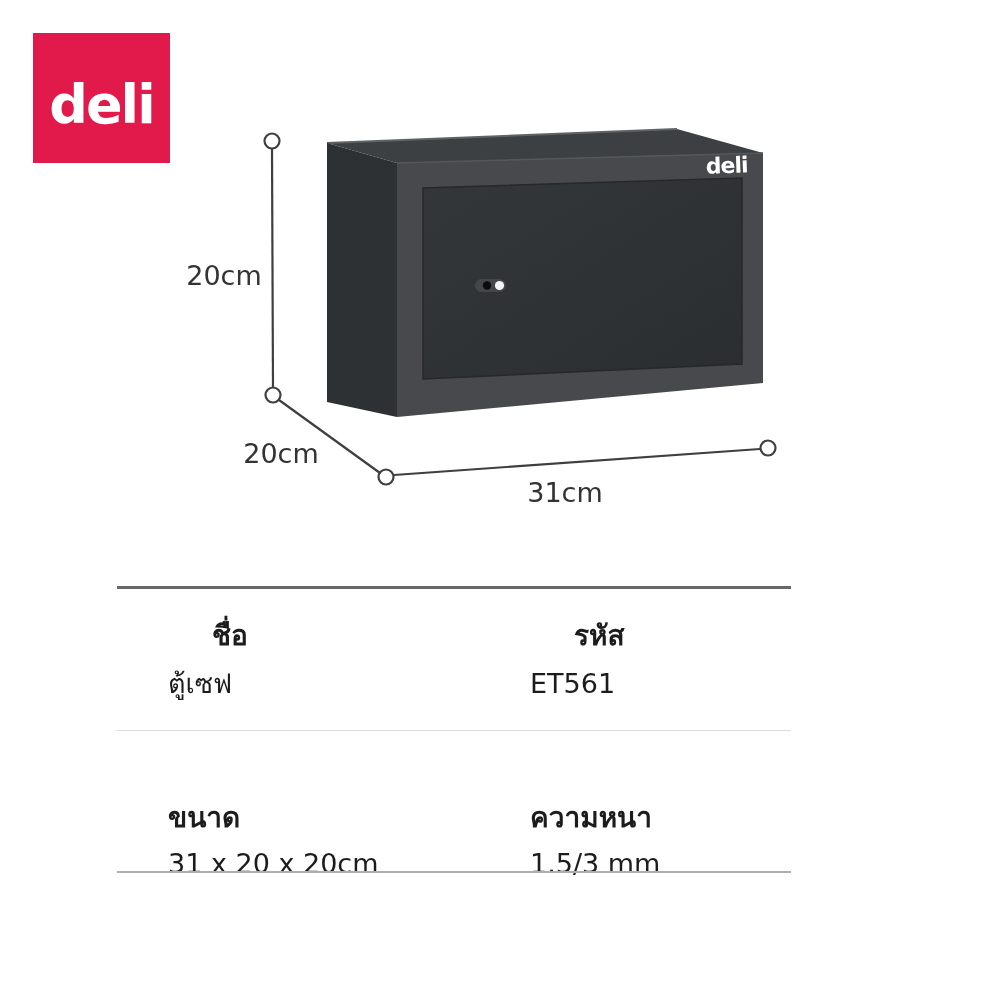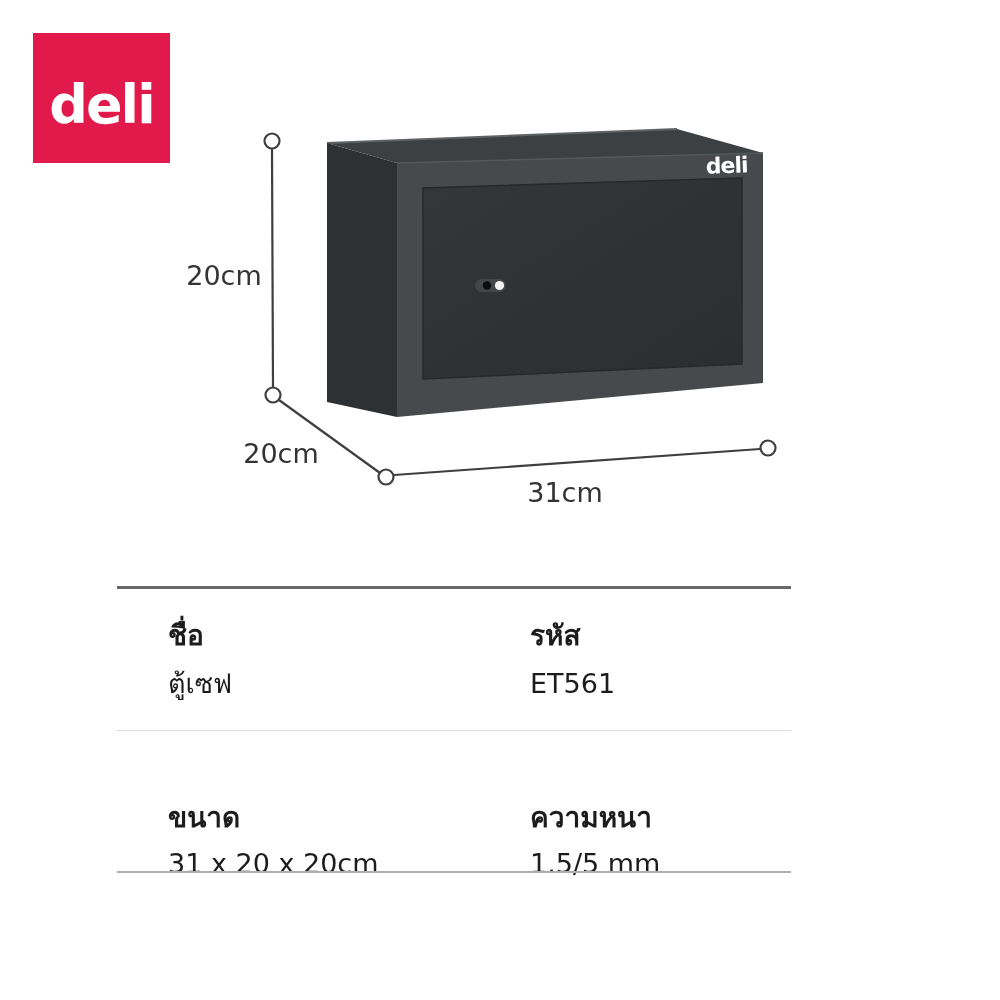--- a/index.html
+++ b/index.html
@@ -29,21 +29,21 @@
   .rule-top{top:586px;height:3px;background:#686868;}
   .rule-mid{top:730px;height:1px;background:#dcdcdc;}
   .rule-bot{top:871px;height:2px;background:#aeaeae;}
   .cell{
     position:absolute;color:#1c1c1c;white-space:nowrap;line-height:40px;
   }
   .cell.label{font-size:28px;font-weight:600;}
   .cell.value{font-size:27px;font-weight:400;}
   .col1{left:168px;}
   .col2{left:530px;}
-  .r1l{top:616px;}
+  .r1l{top:616px;margin-left:44px;}
   .r1v{top:664px;}
   .r2l{top:798px;}
   .r2v{top:844px;}
 </style>
 </head>
 <body>
 
 <div class="canvas">
 
   <div class="logo">
@@ -99,18 +99,18 @@
     <div class="cell label col1 r1l">ชื่อ</div>
     <div class="cell label col2 r1l">รหัส</div>
     <div class="cell value col1 r1v">ตู้เซฟ</div>
     <div class="cell value col2 r1v">ET561</div>
 
     <div class="rule rule-mid"></div>
 
     <div class="cell label col1 r2l">ขนาด</div>
     <div class="cell label col2 r2l">ความหนา</div>
     <div class="cell value col1 r2v">31 x 20 x 20cm</div>
-    <div class="cell value col2 r2v">1.5/5 mm</div>
+    <div class="cell value col2 r2v">1.5/3 mm</div>
 
     <div class="rule rule-bot"></div>
   </div>
 
 </div>
 
 </body></html>

